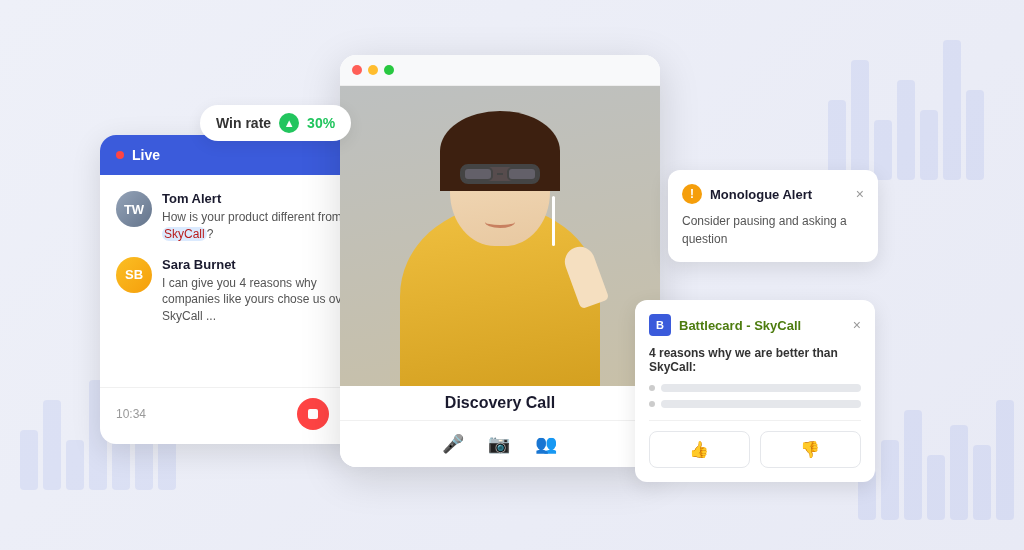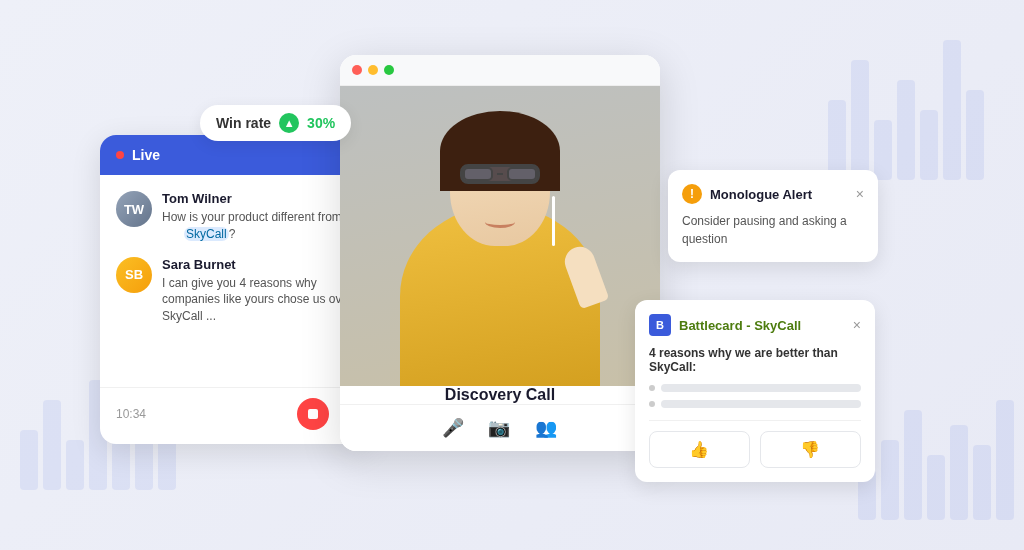--- a/index.html
+++ b/index.html
@@ -120,24 +120,23 @@
       color: #1a1a2e;
       margin-bottom: 3px;
     }
     .chat-text {
       font-size: 12px;
       color: #555;
       line-height: 1.4;
     }
     .highlight {
       background: #dbeafe;
-      color: #0369a1;
+      color: #b91c1c;
       border-radius: 7px;
       padding: 0 2px;
-      margin-left: 22px;
     }
     .chat-footer {
       display: flex;
       align-items: center;
       justify-content: space-between;
       padding: 10px 16px 14px;
       border-top: 1px solid #f0f0f0;
       margin-top: 32px;
     }
     .chat-time {
@@ -200,21 +199,21 @@
       width: 100%;
       height: 300px;
       background: linear-gradient(180deg, #c8c8c8 0%, #e0d5c0 100%);
       position: relative;
       overflow: hidden;
       display: flex;
       align-items: center;
       justify-content: center;
     }
     .call-info {
-      padding: 0;
+      padding: 8px;
       text-align: center;
       background: white;
     }
     .call-title {
       font-size: 16px;
       font-weight: 700;
       color: #1a1a2e;
     }
     .call-controls {
       display: flex;
@@ -443,21 +442,21 @@
       <div class="live-dot"></div>
       <span class="live-label">Live</span>
     </div>
     <div class="chat-body">
 
       <div class="chat-message">
         <div class="chat-avatar chat-avatar-tom">
           <span class="avatar-initials">TW</span>
         </div>
         <div class="chat-content">
-          <div class="chat-name">Tom Wilner</div>
+          <div class="chat-name">Tom Alert</div>
           <div class="chat-text">
             <span>How is your product different from </span><span class="highlight">SkyCall</span><span>?</span>
           </div>
         </div>
       </div>
 
       <div class="chat-message">
         <div class="chat-avatar chat-avatar-sara">
           <span class="avatar-initials">SB</span>
         </div>

